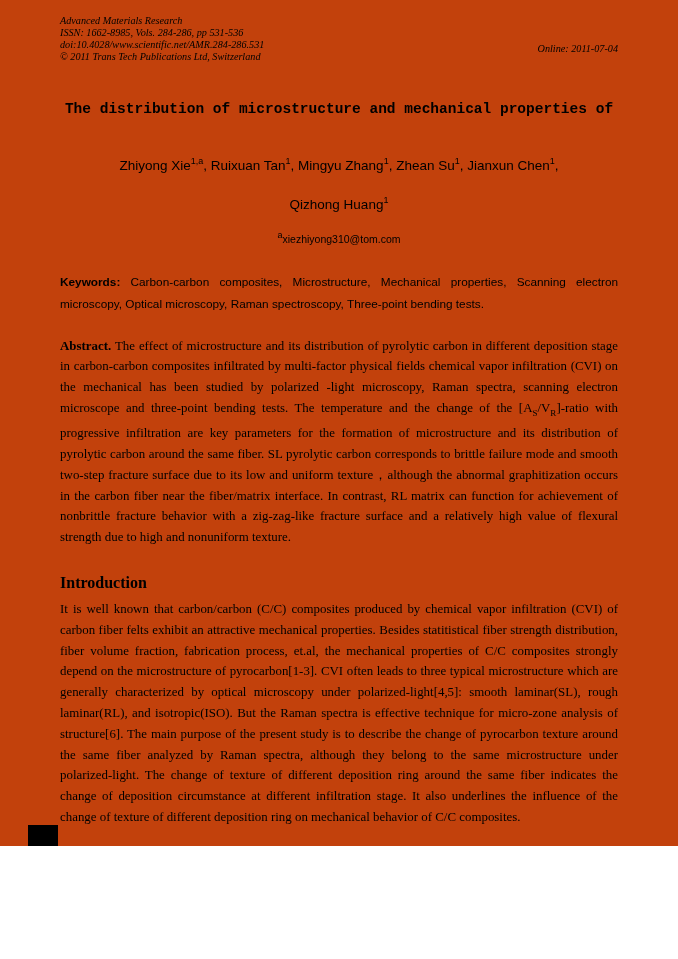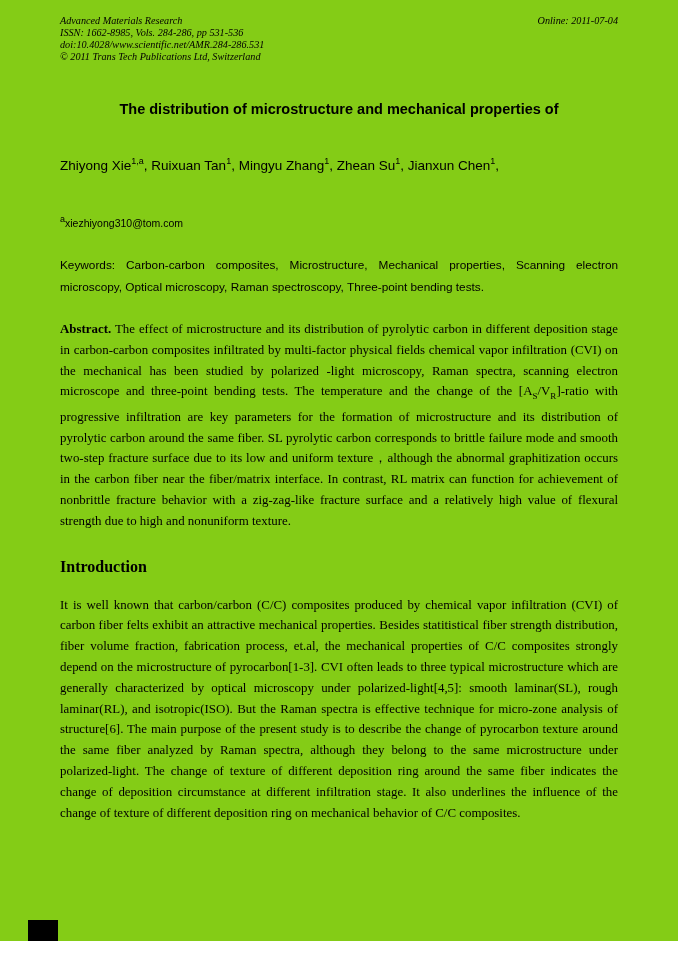--- a/index.html
+++ b/index.html
@@ -1,97 +1,99 @@
 <!DOCTYPE html>
 <html><head>
 <meta charset="utf-8">
 <style>
   html, body { margin: 0; padding: 0; background: #ffffff; }
   .page {
     position: relative;
     width: 678px;
-    height: 941px;
-    background: #84cc16;
+    height: 846px;
+    background: #c2410c;
     color: #000000;
     overflow: hidden;
     box-sizing: border-box;
   }
   .content {
     padding: 15px 60px 0 60px;
   }
   
   .jheader {
     display: flex;
     justify-content: space-between;
     align-items: flex-start;
     font-family: "Liberation Serif", serif;
     font-style: italic;
     font-size: 10.2px;
     line-height: 12px;
   }
   .jheader-left div { white-space: nowrap; }
-  .jheader-right { white-space: nowrap; }
+  .jheader-right { white-space: nowrap; margin-top: 28px; }
   
   .title {
     margin: 30px 0 0 0;
-    font-family: Liberation Sans, sans-serif;
+    font-family: Liberation Mono, monospace;
     font-weight: bold;
     font-size: 14.5px;
     text-align: center;
     line-height: 33px;
   }
   .title .tline { display: block; }
   
   .authors {
     margin-top: 18px;
     font-family: "Liberation Sans", sans-serif;
     font-size: 13.5px;
+    text-align: center;
     line-height: 35px;
   }
   .authors sup, .affiliation sup, .email sup { font-size: 9px; }
   
   .affiliation {
     margin-top: 10px;
     font-family: "Liberation Sans", sans-serif;
     font-size: 11px;
     text-align: center;
     line-height: 14px;
   }
   .email {
-    margin-top: 30px;
+    margin-top: 8px;
     font-family: "Liberation Sans", sans-serif;
     font-size: 10.5px;
+    text-align: center;
     line-height: 13px;
   }
   
   .keywords {
     margin-top: 25px;
     font-family: "Liberation Sans", sans-serif;
     font-size: 11.8px;
     line-height: 22px;
     text-align: justify;
   }
-  .keywords .klabel { font-weight: normal; margin-top: 8px; }
+  .keywords .klabel { font-weight: bold; margin-top: 8px; }
   
   .abstract, .body-text {
     font-family: "Liberation Serif", serif;
     font-size: 12.9px;
     line-height: 20.8px;
     text-align: justify;
   }
   .abstract { margin-top: 21px; }
   .abstract .alabel { font-weight: bold; }
   .abstract sub { font-size: 9px; }
   .section-heading {
     margin: 26px 0 0 0;
     font-family: "Liberation Serif", serif;
     font-weight: bold;
     font-size: 16px;
   }
-  .body-text { margin-top: 19px; }
+  .body-text { margin-top: 7px; }
   
   .corner-mark {
     position: absolute;
     left: 28px;
     bottom: 0;
     width: 30px;
     height: 21px;
     background: #000000;
   }
 </style>
@@ -110,20 +112,21 @@
       </div>
       <div class="jheader-right">Online: 2011-07-04</div>
     </div>
 
     <h1 class="title">
       <span class="tline">The distribution of microstructure and mechanical properties of</span>
     </h1>
 
     <div class="authors">
       <div><span>Zhiyong Xie</span><sup>1,a</sup><span>, Ruixuan Tan</span><sup>1</sup><span>, Mingyu Zhang</span><sup>1</sup><span>, Zhean Su</span><sup>1</sup><span>, Jianxun Chen</span><sup>1</sup><span>,</span></div>
+      <div><span>Qizhong Huang</span><sup>1</sup></div>
     </div>
 
 
     <div class="email"><sup>a</sup><span>xiezhiyong310@tom.com</span></div>
 
     <p class="keywords"><span class="klabel">Keywords:</span> <span>Carbon-carbon composites, Microstructure, Mechanical properties, Scanning electron microscopy, Optical microscopy, Raman spectroscopy, Three-point bending tests.</span></p>
 
     <p class="abstract"><span class="alabel">Abstract.</span> <span>The effect of microstructure and its distribution of pyrolytic carbon in different deposition stage in carbon-carbon composites infiltrated by multi-factor physical fields chemical vapor infiltration (CVI) on the mechanical has been studied by polarized -light microscopy, Raman spectra, scanning electron microscope and three-point bending tests. The temperature and the change of the [A</span><sub>S</sub><span>/V</span><sub>R</sub><span>]-ratio with progressive infiltration are key parameters for the formation of microstructure and its distribution of pyrolytic carbon around the same fiber. SL pyrolytic carbon corresponds to brittle failure mode and smooth two-step fracture surface due to its low and uniform texture，although the abnormal graphitization occurs in the carbon fiber near the fiber/matrix interface. In contrast, RL matrix can function for achievement of nonbrittle fracture behavior with a zig-zag-like fracture surface and a relatively high value of flexural strength due to high and nonuniform texture.</span></p>
 
     <h2 class="section-heading">Introduction</h2>

